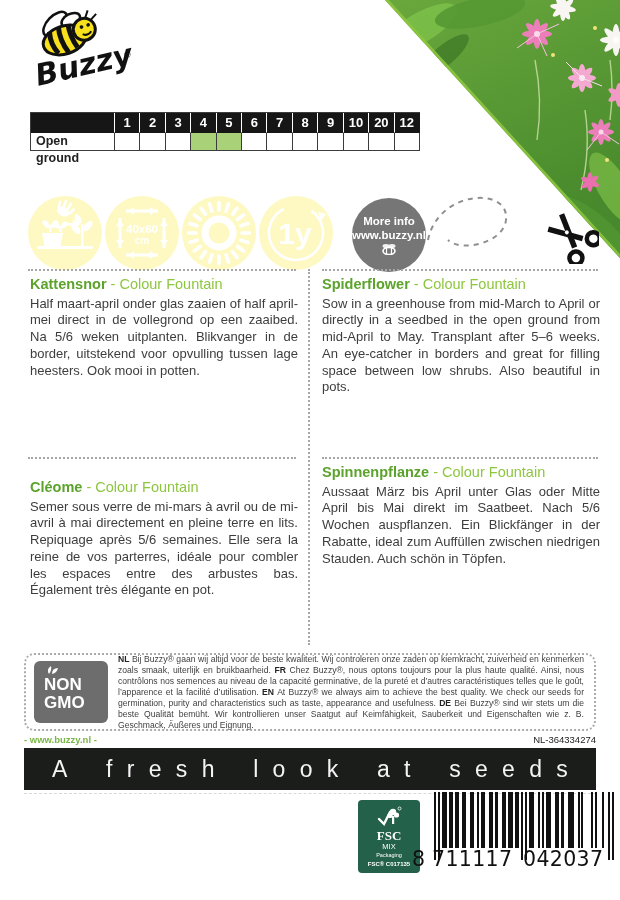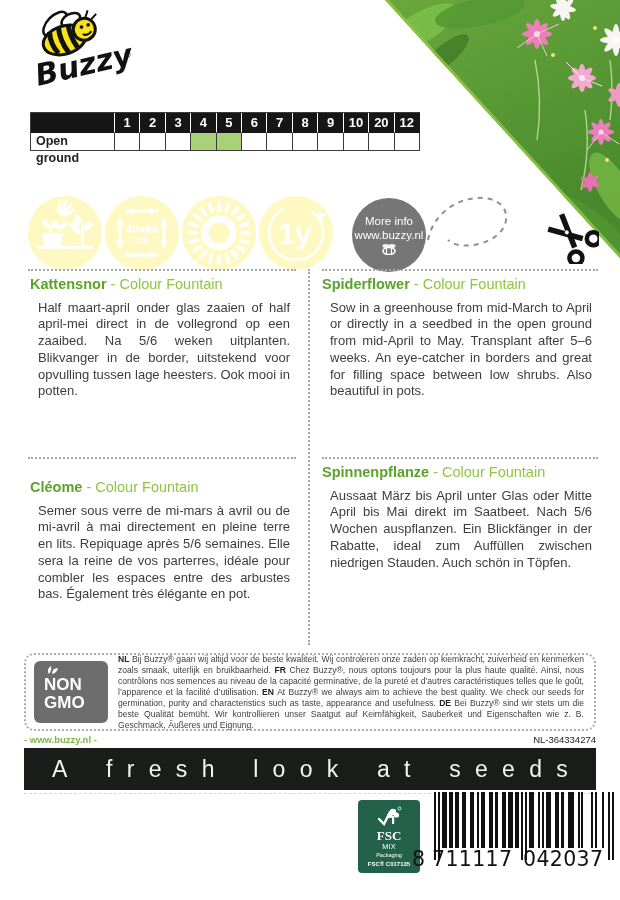--- a/index.html
+++ b/index.html
@@ -30,37 +30,37 @@
   .cal-head .cal-cell{height:19px;background:#161616;border-right:1px solid #fff;border-bottom:1px solid #161616;
     color:#fff;font-weight:bold;font-size:13px;line-height:19px;text-align:center}
   .cal-head .cal-cell:last-child{border-right:1px solid #161616}
   .cal-label{font-weight:bold;font-size:12.5px;line-height:17px;padding-left:5px;color:#222}
 
   
   .icn{width:74px;height:74px;border-radius:50%;background:#fef9c3;top:196px}
   #icon-sow{left:28px}#icon-spacing{left:105px}#icon-sun{left:182px}#icon-annual{left:259px}
   #more-info{left:352px;top:198px;width:74px;height:74px;border-radius:50%;background:#767676;
     display:flex;flex-direction:column;align-items:center;justify-content:center;gap:1px}
-  #more-info span{color:#fff;font-weight:normal;font-size:11.5px;line-height:13px;white-space:nowrap}
+  #more-info span{color:#fff;font-weight:bold;font-size:11.5px;line-height:13px;white-space:nowrap}
   #bee-path{left:398px;top:178px;width:120px;height:90px;pointer-events:none}
 
   
   .dot-h{border-top:2px dotted #a6a6a6;height:0}
   #rule-top-l{left:28px;top:269px;width:268px}
   #rule-top-r{left:322px;top:269px;width:276px}
   #rule-mid-l{left:28px;top:457px;width:268px}
   #rule-mid-r{left:322px;top:457px;width:276px}
   #rule-vert{left:308px;top:269px;height:376px;width:0;border-left:2px dotted #a6a6a6}
 
   
   .desc{line-height:1}
   .desc h3{margin:0 0 4px;font-size:14.5px;font-weight:bold}
   .desc .nm{color:#5ba32b}
   .desc .vr{color:#8dc63f;font-weight:normal}
-  .desc p{margin:8px;font-size:13px;line-height:16.8px;text-align:justify;color:#3d3d3d}
+  .desc p{margin:0;font-size:13px;line-height:16.8px;text-align:justify;color:#3d3d3d}
   #desc-nl{left:30px;top:277px;width:268px}
   #desc-en{left:322px;top:277px;width:278px}
   #desc-fr{left:30px;top:480px;width:268px}
   #desc-de{left:322px;top:465px;width:278px}
 
   
   #quality-box{left:24px;top:653px;width:572px;height:78px;border:2px dotted #ababab;border-radius:10px;
     box-sizing:border-box;display:flex;align-items:center}
   #nongmo{width:74px;height:62px;background:#6d6d6d;border-radius:6px;margin:0 10px 0 8px;flex:none;
     color:#fff;font-weight:bold;font-size:17px;line-height:18px;padding:4px 0 0 10px;box-sizing:border-box}

